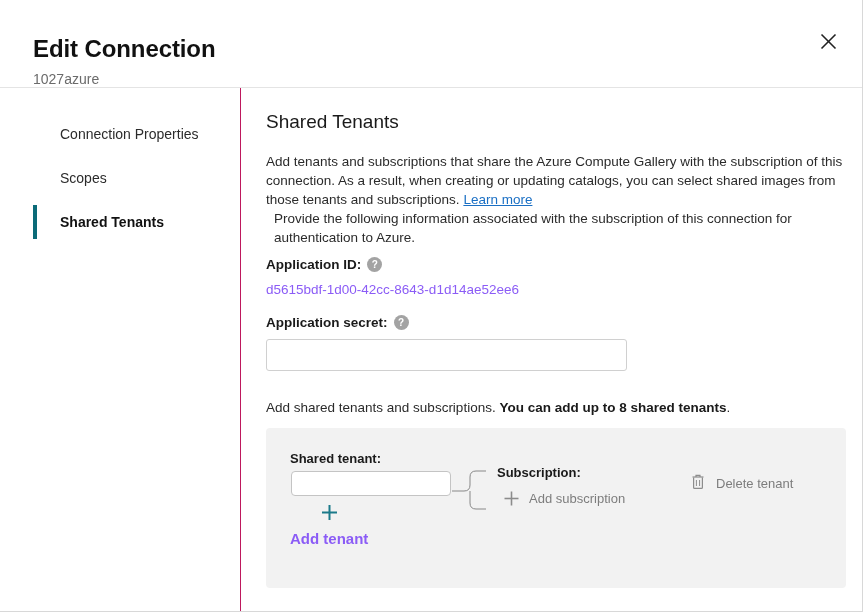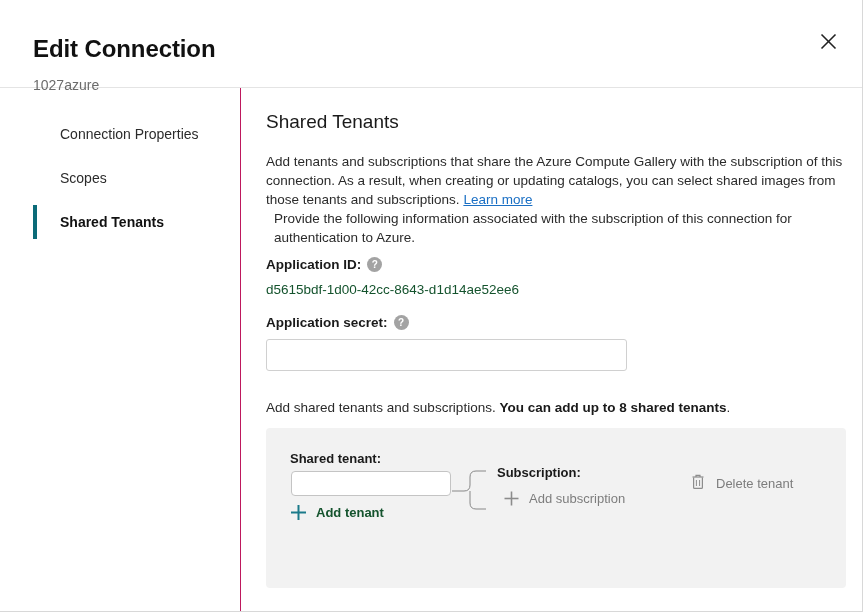--- a/index.html
+++ b/index.html
@@ -38,21 +38,21 @@
     font-weight: bold;
     color: #111111;
     letter-spacing: -0.1px;
     line-height: 30px;
     margin: 0;
   }
   .header-subtitle {
     font-size: 14px;
     color: #6b6b6b;
     line-height: 20px;
-    margin-top: 11px;
+    margin-top: 5px;
   }
   .close-button {
     position: absolute;
     top: 23px;
     right: 16px;
     width: 36px;
     height: 36px;
     display: flex;
     align-items: center;
     justify-content: center;
@@ -149,21 +149,21 @@
     font-size: 10px;
     font-weight: bold;
     align-items: center;
     justify-content: center;
     line-height: 1;
     cursor: pointer;
     flex: 0 0 15px;
   }
   .appid-value {
     font-size: 13.5px;
-    color: #14532d;
+    color: #8b5cf6;
     margin-top: 10px;
   }
   .text-input {
     width: 361px;
     height: 32px;
     border: 1px solid #d0d0d0;
     border-radius: 3px;
     background: #ffffff;
     margin-top: 9px;
     padding: 0 8px;
@@ -210,25 +210,26 @@
     font-family: "Liberation Sans", sans-serif;
     outline: none;
   }
   .add-tenant {
     position: absolute;
     left: 24px;
     top: 76px;
     display: flex;
     align-items: center;
     gap: 9px;
-    color: #14532d;
-    font-size: 13px;
+    color: #8b5cf6;
+    font-size: 15px;
     font-weight: bold;
     cursor: pointer;
     user-select: none;
+    flex-direction: column;
   }
   .bracket {
     position: absolute;
     left: 186px;
     top: 40px;
     width: 38px;
     height: 46px;
   }
   .subscription-label {
     position: absolute;

